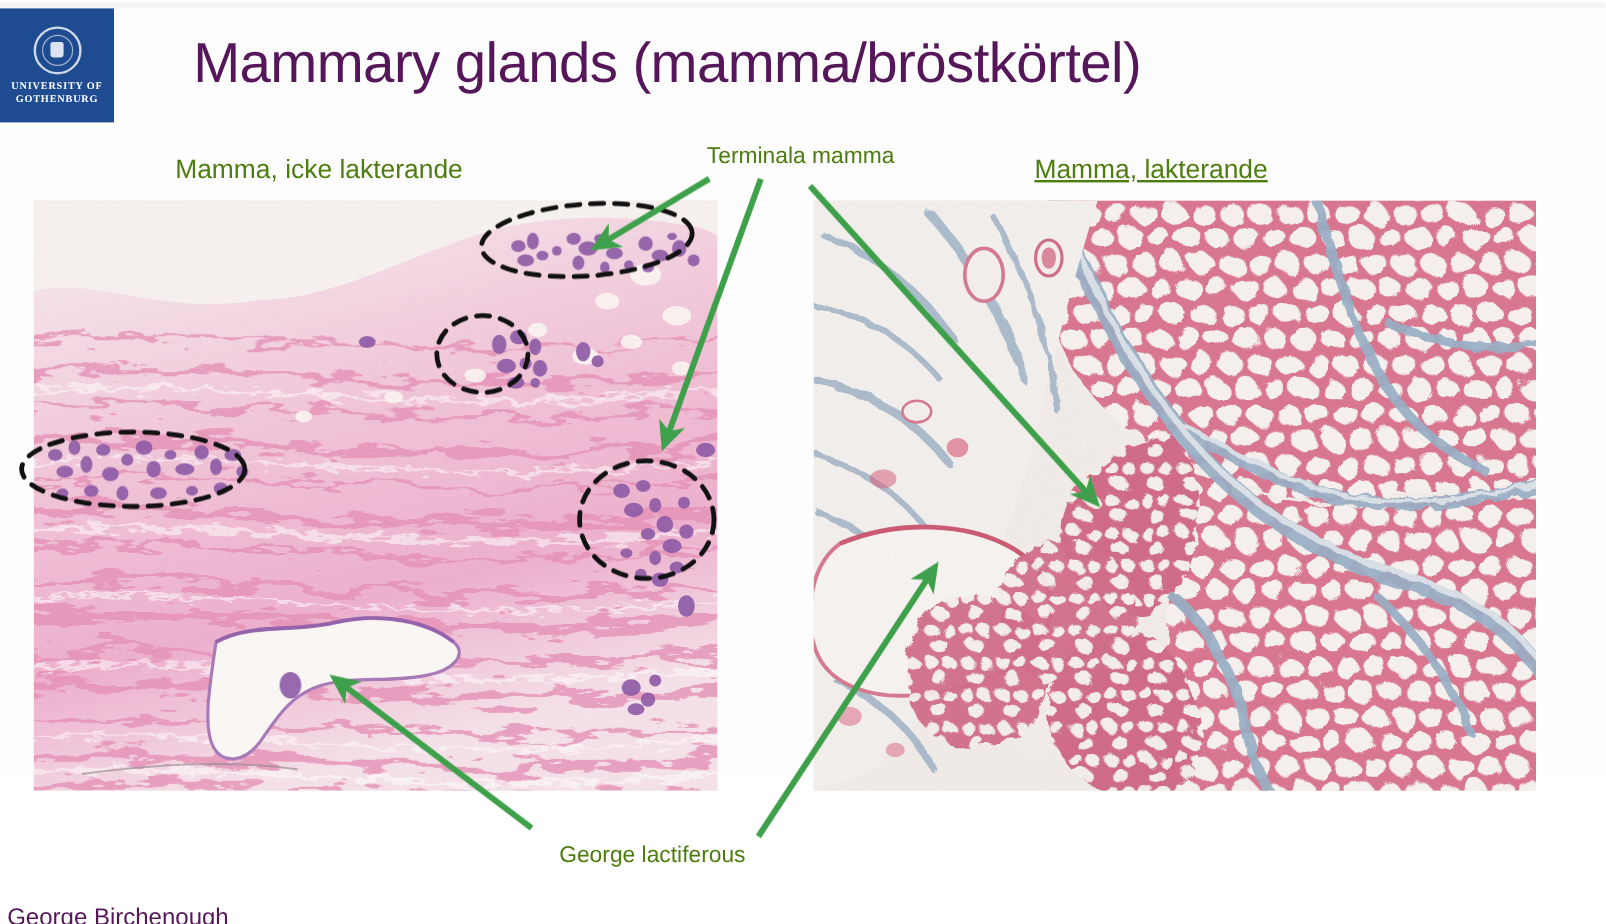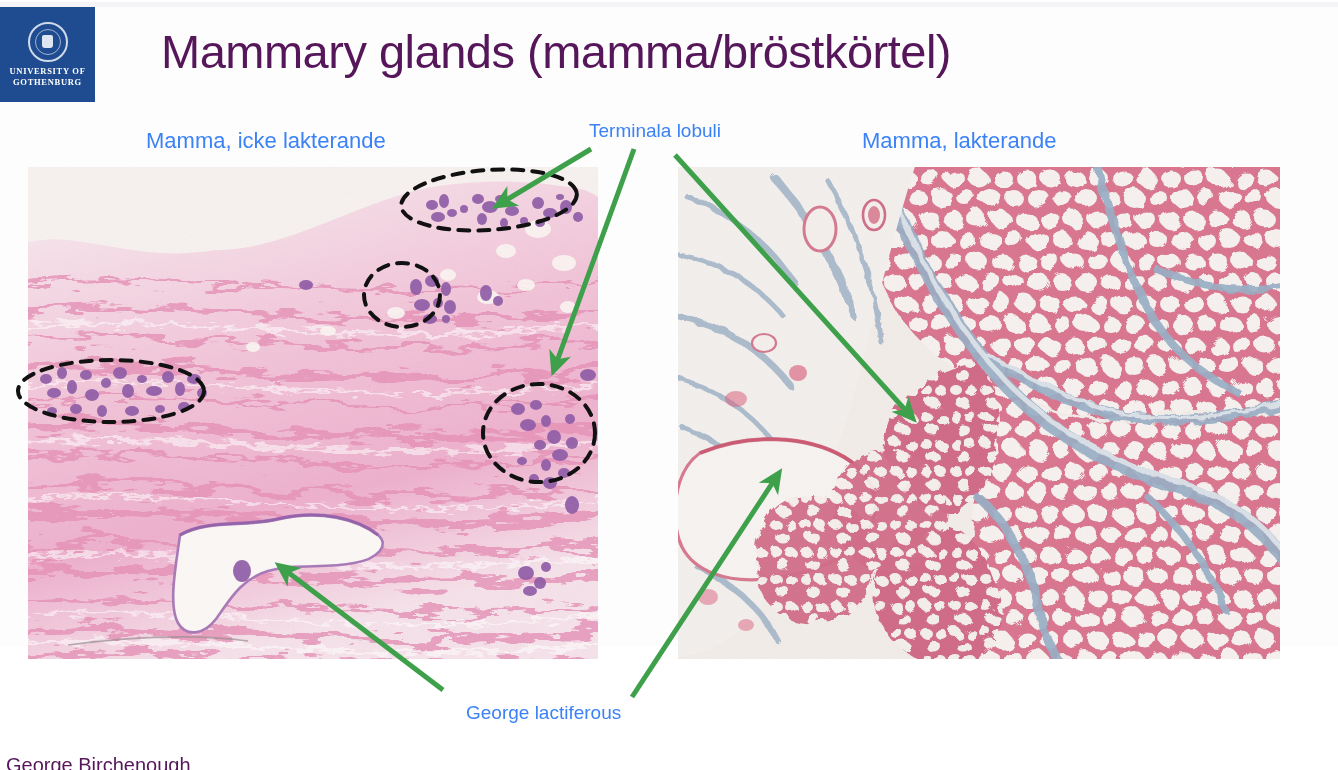--- a/index.html
+++ b/index.html
@@ -32,23 +32,23 @@
 
   
   .title{
     position:absolute;left:137px;top:22px;
     font-size:47px;color:#56175a;letter-spacing:-0.5px;
     white-space:nowrap;
     margin-left:24px;
   }
 
   
-  .cap{position:absolute;font-size:22px;color:#3b82f6;white-space:nowrap;}
+  .cap{position:absolute;font-size:22px;color:#4d7c0f;white-space:nowrap;}
   #cap-left{left:146px;top:126px;}
-  #cap-right{left:862px;top:126px;}
+  #cap-right{left:862px;top:126px;text-decoration:underline;}
   #cap-lobuli{left:589px;top:118px;font-size:19px;}
   #cap-ductus{left:466px;top:700px;font-size:19px;}
 
   
   .author{position:absolute;left:6px;top:707px;font-size:20px;color:#56175a;line-height:26px;margin-top:43px;}
 
   
   .histo{position:absolute;overflow:hidden;background:#f6f2f0;}
   #histo-left{left:28px;top:165px;width:570px;height:492px;}
   #histo-right{left:678px;top:165px;width:602px;height:492px;}
@@ -362,21 +362,21 @@
         <path d="M188,286 C222,276 260,296 268,330 C276,366 252,400 216,404 C182,408 158,382 156,348
                  C154,314 166,292 188,286 Z" fill="url(#alvSm)" opacity="0.95"></path>
       </g>
 
       <rect width="602" height="492" filter="url(#grainR)" opacity="0.45"></rect>
     </svg>
   </div>
 
   <div class="cap" id="cap-left">Mamma, icke lakterande</div>
   <div class="cap" id="cap-right">Mamma, lakterande</div>
-  <div class="cap" id="cap-lobuli">Terminala lobuli</div>
+  <div class="cap" id="cap-lobuli">Terminala mamma</div>
   <div class="cap" id="cap-ductus">George lactiferous</div>
 
   <div class="author">
     <div>George Birchenough</div>
     <div>2025</div>
   </div>
 
   <svg id="annot">
     <defs>
       <marker id="ah" markerWidth="5.2" markerHeight="5.2" refX="2.4" refY="2.6" orient="auto" markerUnits="strokeWidth">

